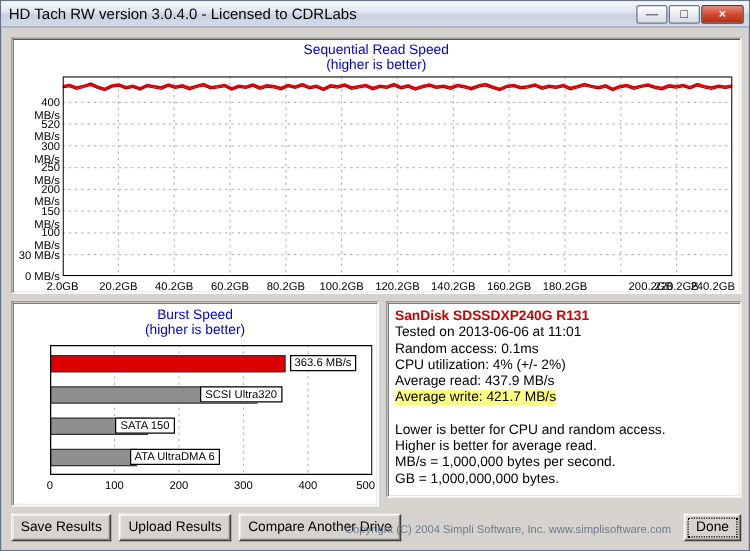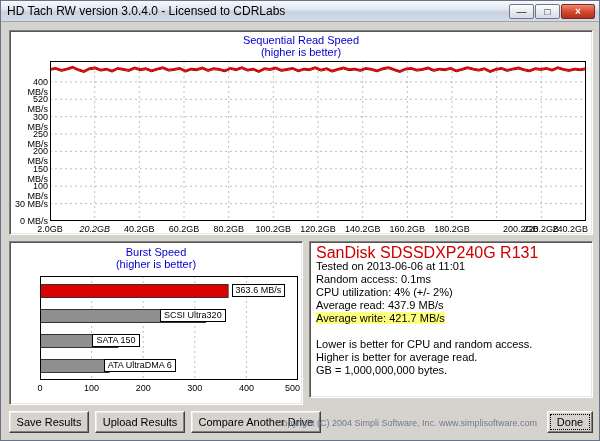--- a/index.html
+++ b/index.html
@@ -27,21 +27,21 @@
     box-shadow:inset 1px 1px 0 #555, inset -1px -1px 0 #e9e7e2; overflow:hidden; }
 
   .chart-title { position:absolute; left:0; right:0; text-align:center;
     color:#0000cc; font-size:11px; }
   .ytick { position:absolute; width:37px; text-align:right; font-size:9px; color:#000; }
   .xtick { position:absolute; font-size:9px; color:#000; text-align:center; }
   .bar-label-box { position:absolute; background:#fff; border:1px solid #000;
     font-size:9px; line-height:11px; padding:0 3px; white-space:nowrap; color:#000; }
 
   .info-pad { position:absolute; left:6px; top:4px; right:4px; }
-  .drive-name { font-size:16px; font-weight:normal; color:#cc0000; line-height:14px; }
+  .drive-name { font-size:11px; font-weight:bold; color:#cc0000; line-height:14px; }
   .info-line { font-size:11px; color:#000; line-height:13px; height:13px; white-space:nowrap; }
   .hl { background:#ffff80; }
 
   .btn { position:absolute; height:22px; background:#d6d3ce; font-size:11px; color:#000;
     border:1px solid; border-color:#ffffff #404040 #404040 #ffffff;
     box-shadow:inset -1px -1px 0 #808080, inset 1px 1px 0 #eceae5;
     display:flex; align-items:center; justify-content:center; cursor:default; }
   .btn-focus { border:1px dotted #000; padding:1px 6px; }
 
   .copyright { position:absolute; font-size:9px; color:#6e7b8b; white-space:nowrap; }
@@ -90,21 +90,21 @@
   <span class="ytick" style="left: 1px; top: 185px;">0 MB/s</span>
       <span class="ytick" style="left: 1px; top: 167.609px;">30 MB/s</span>
       <span class="ytick" style="left: 1px; top: 150.217px;">100 MB/s</span>
       <span class="ytick" style="left: 1px; top: 132.826px;">150 MB/s</span>
       <span class="ytick" style="left: 1px; top: 115.435px;">200 MB/s</span>
       <span class="ytick" style="left: 1px; top: 98.0435px;">250 MB/s</span>
       <span class="ytick" style="left: 1px; top: 80.6522px;">300 MB/s</span>
       <span class="ytick" style="left: 1px; top: 63.2609px;">520 MB/s</span>
       <span class="ytick" style="left: 1px; top: 45.8696px;">400 MB/s</span>
       <span class="xtick" style="left: 20px; width: 40px; top: 193px;">2.0GB</span>
-      <span class="xtick" style="left: 64.6667px; width: 40px; top: 193px; font-style: italic;">20.2GB</span>
+      <span class="xtick" style="left: 64.6667px; width: 40px; top: 193px;">20.2GB</span>
       <span class="xtick" style="left: 109.333px; width: 40px; top: 193px;">40.2GB</span>
       <span class="xtick" style="left: 154px; width: 40px; top: 193px;">60.2GB</span>
       <span class="xtick" style="left: 198.667px; width: 40px; top: 193px;">80.2GB</span>
       <span class="xtick" style="left: 243.333px; width: 40px; top: 193px;">100.2GB</span>
       <span class="xtick" style="left: 288px; width: 40px; top: 193px;">120.2GB</span>
       <span class="xtick" style="left: 332.667px; width: 40px; top: 193px;">140.2GB</span>
       <span class="xtick" style="left: 377.333px; width: 40px; top: 193px;">160.2GB</span>
       <span class="xtick" style="left: 422px; width: 40px; top: 193px;">180.2GB</span>
       <span class="xtick" style="left: 466.667px; width: 40px; top: 193px; margin-left: 24px;">200.2GB</span>
       <span class="xtick" style="left: 511.333px; width: 40px; top: 193px;">220.2GB</span>
@@ -142,20 +142,21 @@
       <div class="drive-name">SanDisk SDSSDXP240G R131</div>
       <div id="info-lines">
           <div class="info-line"><span>Tested on 2013-06-06 at 11:01</span></div>
           <div class="info-line"><span>Random access: 0.1ms</span></div>
           <div class="info-line"><span>CPU utilization: 4% (+/- 2%)</span></div>
           <div class="info-line"><span>Average read: 437.9 MB/s</span></div>
           <div class="info-line"><span class="hl">Average write: 421.7 MB/s</span></div>
           <div class="info-line"></div>
           <div class="info-line"><span>Lower is better for CPU and random access.</span></div>
           <div class="info-line"><span>Higher is better for average read.</span></div>
+          <div class="info-line"><span>MB/s = 1,000,000 bytes per second.</span></div>
           <div class="info-line"><span>GB = 1,000,000,000 bytes.</span></div>
         </div>
     </div>
   </div>
 
   <div class="btn" style="left:8px;   top:410px; width:80px;">
     <span>Save Results</span>
   </div>
   <div class="btn" style="left:94px;  top:410px; width:90px;">
     <span>Upload Results</span>

